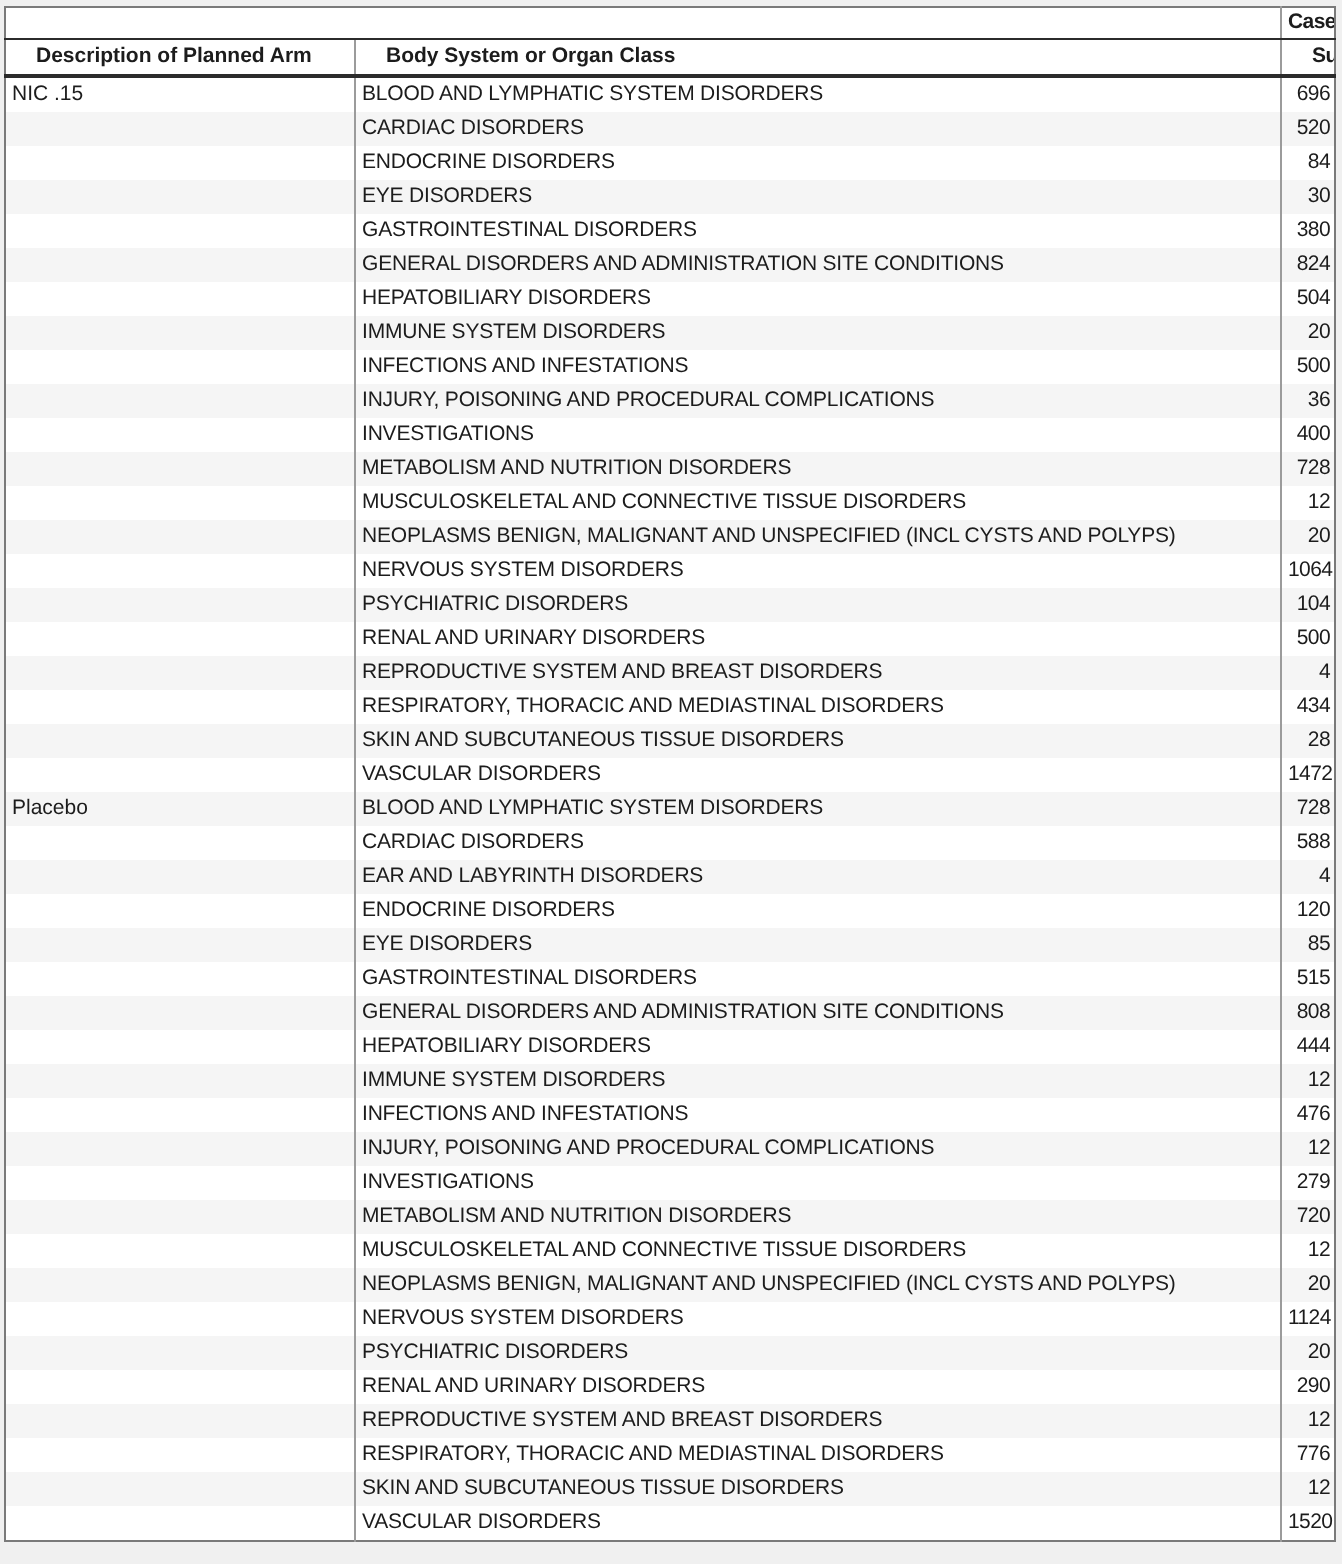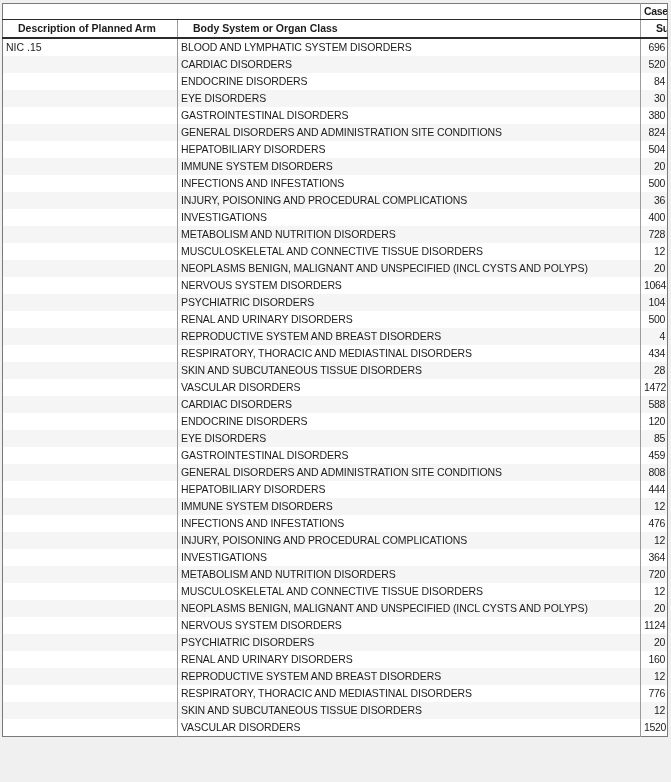--- a/index.html
+++ b/index.html
@@ -193,38 +193,48 @@
           <td class="c-arm"></td>
           <td class="c-body vline">SKIN AND SUBCUTANEOUS TISSUE DISORDERS</td>
           <td class="num vline">28</td>
         </tr>
         <tr>
           <td class="c-arm"></td>
           <td class="c-body vline">VASCULAR DISORDERS</td>
           <td class="num vline">1472</td>
         </tr>
         <tr>
+          <td class="c-arm">Placebo</td>
+          <td class="c-body vline">BLOOD AND LYMPHATIC SYSTEM DISORDERS</td>
+          <td class="num vline">728</td>
+        </tr>
+        <tr>
           <td class="c-arm"></td>
           <td class="c-body vline">CARDIAC DISORDERS</td>
           <td class="num vline">588</td>
         </tr>
         <tr>
           <td class="c-arm"></td>
+          <td class="c-body vline">EAR AND LABYRINTH DISORDERS</td>
+          <td class="num vline">4</td>
+        </tr>
+        <tr>
+          <td class="c-arm"></td>
           <td class="c-body vline">ENDOCRINE DISORDERS</td>
           <td class="num vline">120</td>
         </tr>
         <tr>
           <td class="c-arm"></td>
           <td class="c-body vline">EYE DISORDERS</td>
           <td class="num vline">85</td>
         </tr>
         <tr>
           <td class="c-arm"></td>
           <td class="c-body vline">GASTROINTESTINAL DISORDERS</td>
-          <td class="num vline">459</td>
+          <td class="num vline">515</td>
         </tr>
         <tr>
           <td class="c-arm"></td>
           <td class="c-body vline">GENERAL DISORDERS AND ADMINISTRATION SITE CONDITIONS</td>
           <td class="num vline">808</td>
         </tr>
         <tr>
           <td class="c-arm"></td>
           <td class="c-body vline">HEPATOBILIARY DISORDERS</td>
           <td class="num vline">444</td>
@@ -240,21 +250,21 @@
           <td class="num vline">476</td>
         </tr>
         <tr>
           <td class="c-arm"></td>
           <td class="c-body vline">INJURY, POISONING AND PROCEDURAL COMPLICATIONS</td>
           <td class="num vline">12</td>
         </tr>
         <tr>
           <td class="c-arm"></td>
           <td class="c-body vline">INVESTIGATIONS</td>
-          <td class="num vline">364</td>
+          <td class="num vline">279</td>
         </tr>
         <tr>
           <td class="c-arm"></td>
           <td class="c-body vline">METABOLISM AND NUTRITION DISORDERS</td>
           <td class="num vline">720</td>
         </tr>
         <tr>
           <td class="c-arm"></td>
           <td class="c-body vline">MUSCULOSKELETAL AND CONNECTIVE TISSUE DISORDERS</td>
           <td class="num vline">12</td>
@@ -270,21 +280,21 @@
           <td class="num vline">1124</td>
         </tr>
         <tr>
           <td class="c-arm"></td>
           <td class="c-body vline">PSYCHIATRIC DISORDERS</td>
           <td class="num vline">20</td>
         </tr>
         <tr>
           <td class="c-arm"></td>
           <td class="c-body vline">RENAL AND URINARY DISORDERS</td>
-          <td class="num vline">160</td>
+          <td class="num vline">290</td>
         </tr>
         <tr>
           <td class="c-arm"></td>
           <td class="c-body vline">REPRODUCTIVE SYSTEM AND BREAST DISORDERS</td>
           <td class="num vline">12</td>
         </tr>
         <tr>
           <td class="c-arm"></td>
           <td class="c-body vline">RESPIRATORY, THORACIC AND MEDIASTINAL DISORDERS</td>
           <td class="num vline">776</td>

